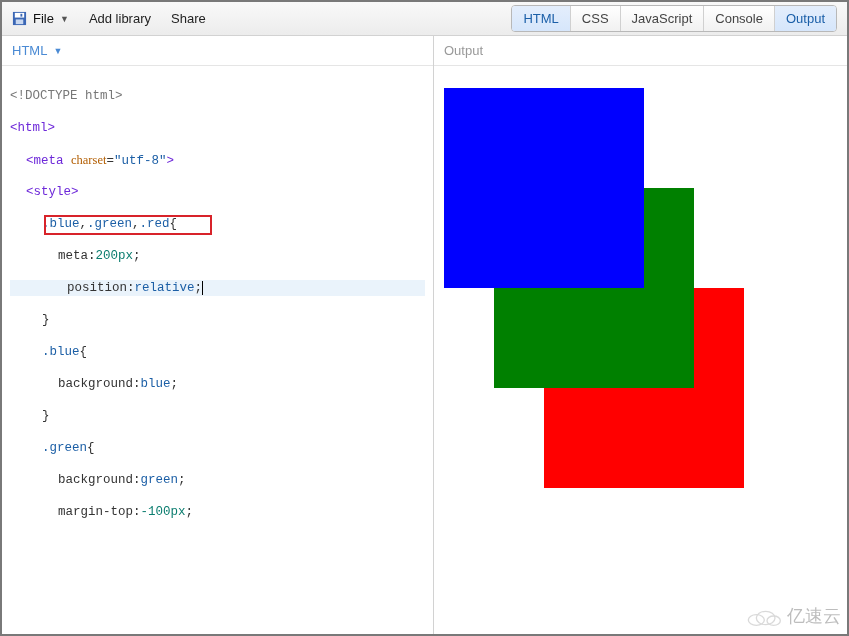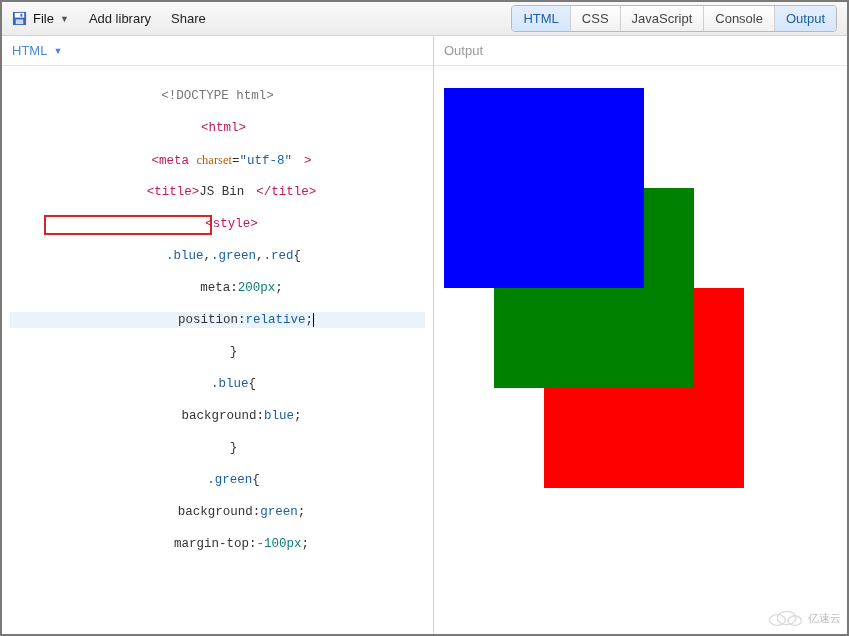--- a/index.html
+++ b/index.html
@@ -77,33 +77,33 @@
   .editor-area {
     flex:1;
     padding:6px 8px;
     font-family: Menlo, Consolas, "Courier New", monospace;
     font-size:12.5px;
     line-height:16px;
     white-space:pre;
     overflow:auto;
     position:relative;
   }
-  .line { height:16px;text-align:center; }
+  .line { height:16px; }
   .line.hl { background:#eaf3fb;padding-left:9px; }
   .line .indent1{ display:inline-block; width:16px; }
   .line .indent2{ display:inline-block; width:32px; }
   .line .indent3{ display:inline-block; width:48px; }
   .redbox {
     position:absolute;
     border:2px solid #d8232a;
     pointer-events:none;
   }
   
   .c-decl { color:#777; }
-  .c-tag { color:#be185d;margin-left:12px; }
+  .c-tag { color:#6d28d9; }
   .c-attr { color:#b25d00;font-family:Liberation Serif, serif; }
   .c-str { color:#1c5fa6; }
   .c-sel { color:#1c5fa6; }
   .c-prop { color:#333; }
   .c-val { color:#1c5fa6; }
   .c-num { color:#0b7d6f; }
   .c-punct { color:#333; }
   .cursor {
     display:inline-block; width:1px; height:14px; background:#000;
     vertical-align:text-bottom; margin-left:0px;
@@ -116,23 +116,23 @@
     overflow:hidden;
   }
   .box { width:200px; height:200px; position:relative; }
   .box.blue { background:blue; z-index:999; }
   .box.green { background:green; margin-top:-100px; margin-left:50px; z-index:99; }
   .box.red { background:red; margin-top:-100px; margin-left:100px; z-index:9; }
 
   .watermark {
     position:absolute;
     right:6px; bottom:6px;
-    display:flex; align-items:center; gap:4px;
+    display:flex; align-items:flex-end; gap:4px;
     opacity:0.55;
-    font-size:11px; color:#888; font-family:sans-serif;
+    font-size:18px; color:#888; font-family:sans-serif;
   }
   .watermark svg { width:40px; height:20px; }
 </style>
 </head>
 <body>
 
 <div class="toolbar">
   <div class="toolbar-left">
     <div class="file-btn">
       <svg class="file-icon" viewBox="0 0 16 16">
@@ -161,21 +161,20 @@
 
   <div class="panel" style="flex:0 0 432px;">
     <div class="panel-head editor">
       <span>HTML</span>
       <span class="caret">▼</span>
     </div>
     <div class="editor-area">
 <div class="line"><span class="c-decl">&lt;!DOCTYPE html&gt;</span></div>
 <div class="line"><span class="c-tag">&lt;html&gt;</span></div>
 <div class="line"><span class="indent1"></span><span class="c-tag">&lt;meta </span><span class="c-attr">charset</span><span class="c-punct">=</span><span class="c-str">"utf-8"</span><span class="c-tag">&gt;</span></div>
-<div class="line"><span class="indent1"></span><span class="c-tag">&lt;title&gt;</span>JS Bin<span class="c-tag">&lt;/title&gt;</span></div>
 <div class="line"><span class="indent1"></span><span class="c-tag">&lt;style&gt;</span></div>
 <div class="line"><span class="indent2"></span><span class="c-sel">.blue</span>,<span class="c-sel">.green</span>,<span class="c-sel">.red</span>{</div>
 <div class="line"><span class="indent3"></span><span class="c-prop">meta</span>:<span class="c-num">200px</span>;</div>
 <div class="line hl"><span class="indent3"></span><span class="c-prop">position</span>:<span class="c-val">relative</span>;<span class="cursor"></span></div>
 <div class="line"><span class="indent2"></span>}</div>
 <div class="line"><span class="indent2"></span><span class="c-sel">.blue</span>{</div>
 <div class="line"><span class="indent3"></span><span class="c-prop">background</span>:<span class="c-val">blue</span>;</div>
 <div class="line"><span class="indent2"></span>}</div>
 <div class="line"><span class="indent2"></span><span class="c-sel">.green</span>{</div>
 <div class="line"><span class="indent3"></span><span class="c-prop">background</span>:<span class="c-val">green</span>;</div>

